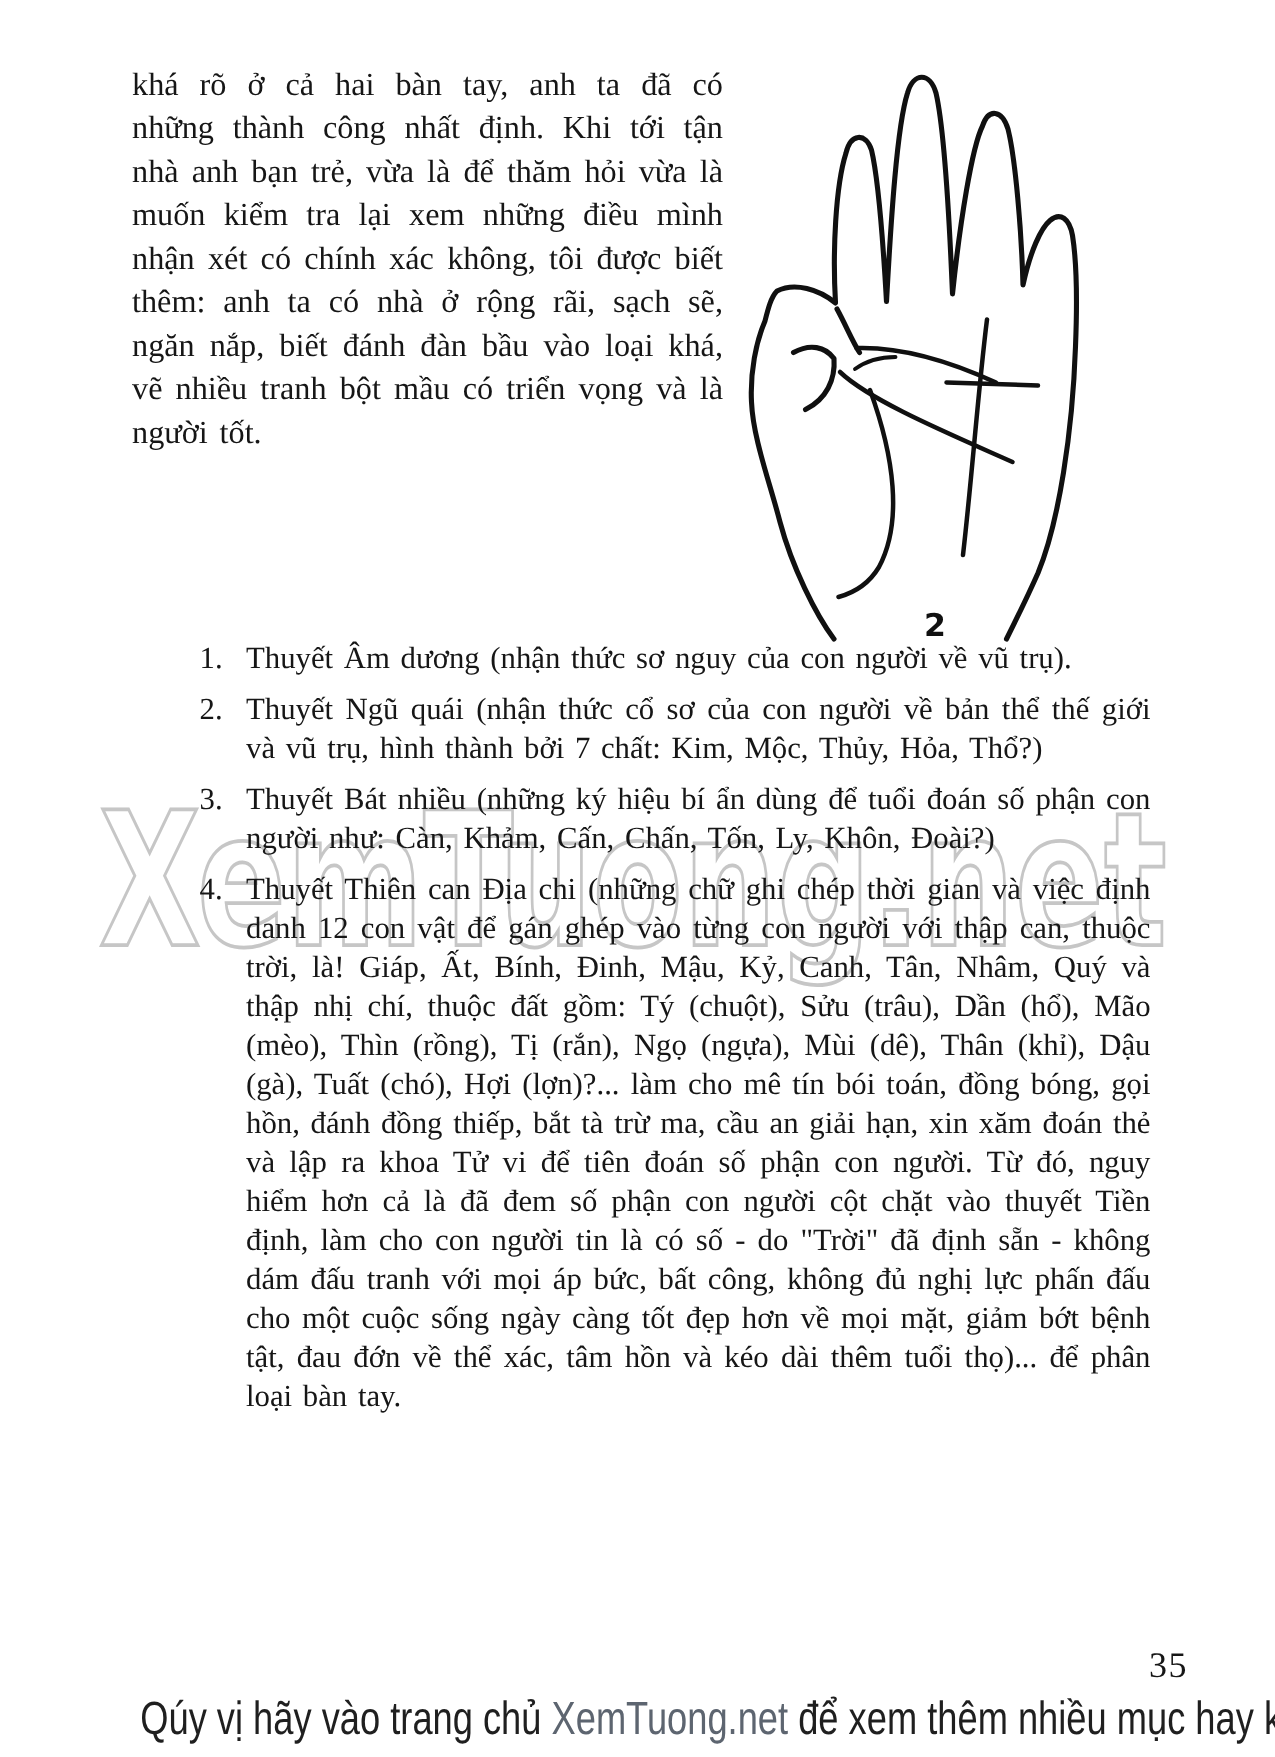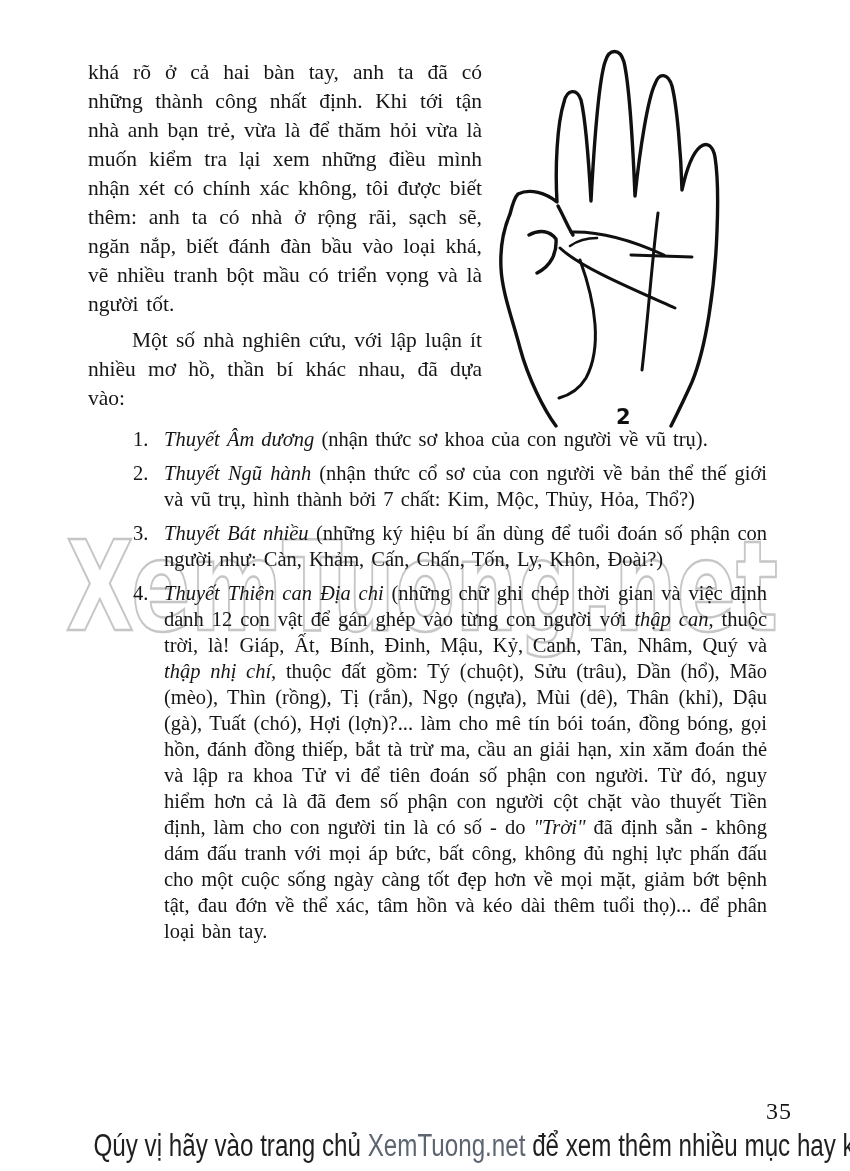--- a/index.html
+++ b/index.html
@@ -2,37 +2,37 @@
 <html><head>
 <meta charset="utf-8">
 <style>
   html, body { margin:0; padding:0; background:#ffffff; }
   .page {
     position:relative; width:850px; height:1171px; overflow:hidden;
     background:#ffffff; color:#161616;
     font-family:"Liberation Serif","DejaVu Serif",serif;
   }
   
-  .col { position:absolute; left:88px; top:58px; width:394px; z-index:2; }
+  .col { position:absolute; left:88px; top:42px; width:394px; z-index:2; }
   .body-par {
     margin:0; font-size:21.5px; line-height:29px; text-align:justify;
     word-spacing:2.5px; text-justify:inter-word;
   }
   .body-par.indent { margin-top:7px; text-indent:44px; }
   
   .figure { position:absolute; left:468px; top:26px; width:350px; height:410px; z-index:2; }
   .figure svg { display:block; }
   
   .watermark { position:absolute; left:62px; top:510px; z-index:1; pointer-events:none; }
   
   .list { position:absolute; left:133px; top:426px; width:634px; z-index:2; }
   .item { display:flex; margin-bottom:8px; font-size:20.5px; line-height:26px; }
   .item .num { flex:none; width:31px; }
   .item .txt { flex:1; text-align:justify; word-spacing:2px; }
-  .it { font-style:italic; }
+  .it { }
   
   .pagenum {
     position:absolute; top:1098px; right:58px; z-index:3;
     font-size:24px; letter-spacing:1px;
   }
   
   .footer {
     position:absolute; left:0; top:1128px; width:850px; z-index:3;
     text-align:center; white-space:nowrap;
     font-family:"Liberation Sans","DejaVu Sans",sans-serif;
@@ -47,21 +47,20 @@
 <div class="page">
 
   <div class="watermark">
     <svg width="742" height="158" viewBox="0 0 742 158">
       <text x="4" y="120" font-family="DejaVu Sans, sans-serif" font-weight="bold" font-size="124" textLength="712" lengthAdjust="spacingAndGlyphs" fill="#ffffff" fill-opacity="0.55" stroke="#c6c6c6" stroke-width="2.5">XemTuong.net</text>
     </svg>
   </div>
 
   <div class="col">
     <p class="body-par">khá rõ ở cả hai bàn tay, anh ta đã có những thành công nhất định. Khi tới tận nhà anh bạn trẻ, vừa là để thăm hỏi vừa là muốn kiểm tra lại xem những điều mình nhận xét có chính xác không, tôi được biết thêm: anh ta có nhà ở rộng rãi, sạch sẽ, ngăn nắp, biết đánh đàn bầu vào loại khá, vẽ nhiều tranh bột mầu có triển vọng và là người tốt.</p>
-    <p class="body-par indent">Một số nhà nghiên cứu, với lập luận ít nhiều mơ hồ, thần bí khác nhau, đã dựa vào:</p>
   </div>
 
   <div class="figure">
     <svg width="350" height="410" viewBox="0 0 350 410">
       <g fill="none" stroke="#101010" stroke-width="3.4" stroke-linecap="round" stroke-linejoin="round">
 
         <path d="M 88,400
                  C 76,384 60,352 52,322
                  C 45,295 34,266 33,242
                  C 32,222 36,202 42,188
@@ -97,26 +96,26 @@
 
         <path d="M 163,229 L 224,231" stroke-width="3"></path>
       </g>
       <text x="148" y="398" font-family="DejaVu Sans, sans-serif" font-weight="bold" font-size="21" fill="#101010">2</text>
     </svg>
   </div>
 
   <div class="list">
     <div class="item">
       <span class="num">1.</span>
-      <span class="txt"><span class="it">Thuyết Âm dương</span><span> (nhận thức sơ khoa của con người về vũ trụ).</span></span>
+      <span class="txt"><span class="it">Thuyết Âm dương</span><span> (nhận thức sơ nguy của con người về vũ trụ).</span></span>
     </div>
 
     <div class="item">
       <span class="num">2.</span>
-      <span class="txt"><span class="it">Thuyết Ngũ hành</span><span> (nhận thức cổ sơ của con người về bản thể thế giới và vũ trụ, hình thành bởi 7 chất: Kim, Mộc, Thủy, Hỏa, Thổ?)</span></span>
+      <span class="txt"><span class="it">Thuyết Ngũ quái</span><span> (nhận thức cổ sơ của con người về bản thể thế giới và vũ trụ, hình thành bởi 7 chất: Kim, Mộc, Thủy, Hỏa, Thổ?)</span></span>
     </div>
 
     <div class="item">
       <span class="num">3.</span>
       <span class="txt"><span class="it">Thuyết Bát nhiều</span><span> (những ký hiệu bí ẩn dùng để tuổi đoán số phận con người như: Càn, Khảm, Cấn, Chấn, Tốn, Ly, Khôn, Đoài?)</span></span>
     </div>
 
     <div class="item">
       <span class="num">4.</span>
       <span class="txt"><span class="it">Thuyết Thiên can Địa chi</span><span> (những chữ ghi chép thời gian và việc định danh 12 con vật để gán ghép vào từng con người với </span><span class="it">thập can</span><span>, thuộc trời, là! Giáp, Ất, Bính, Đinh, Mậu, Kỷ, Canh, Tân, Nhâm, Quý và </span><span class="it">thập nhị chí,</span><span> thuộc đất gồm: Tý (chuột), Sửu (trâu), Dần (hổ), Mão (mèo), Thìn (rồng), Tị (rắn), Ngọ (ngựa), Mùi (dê), Thân (khỉ), Dậu (gà), Tuất (chó), Hợi (lợn)?... làm cho mê tín bói toán, đồng bóng, gọi hồn, đánh đồng thiếp, bắt tà trừ ma, cầu an giải hạn, xin xăm đoán thẻ và lập ra khoa Tử vi để tiên đoán số phận con người. Từ đó, nguy hiểm hơn cả là đã đem số phận con người cột chặt vào thuyết Tiền định, làm cho con người tin là có số - do </span><span class="it">"Trời"</span><span> đã định sẵn - không dám đấu tranh với mọi áp bức, bất công, không đủ nghị lực phấn đấu cho một cuộc sống ngày càng tốt đẹp hơn về mọi mặt, giảm bớt bệnh tật, đau đớn về thể xác, tâm hồn và kéo dài thêm tuổi thọ)... để phân loại bàn tay.</span></span>

